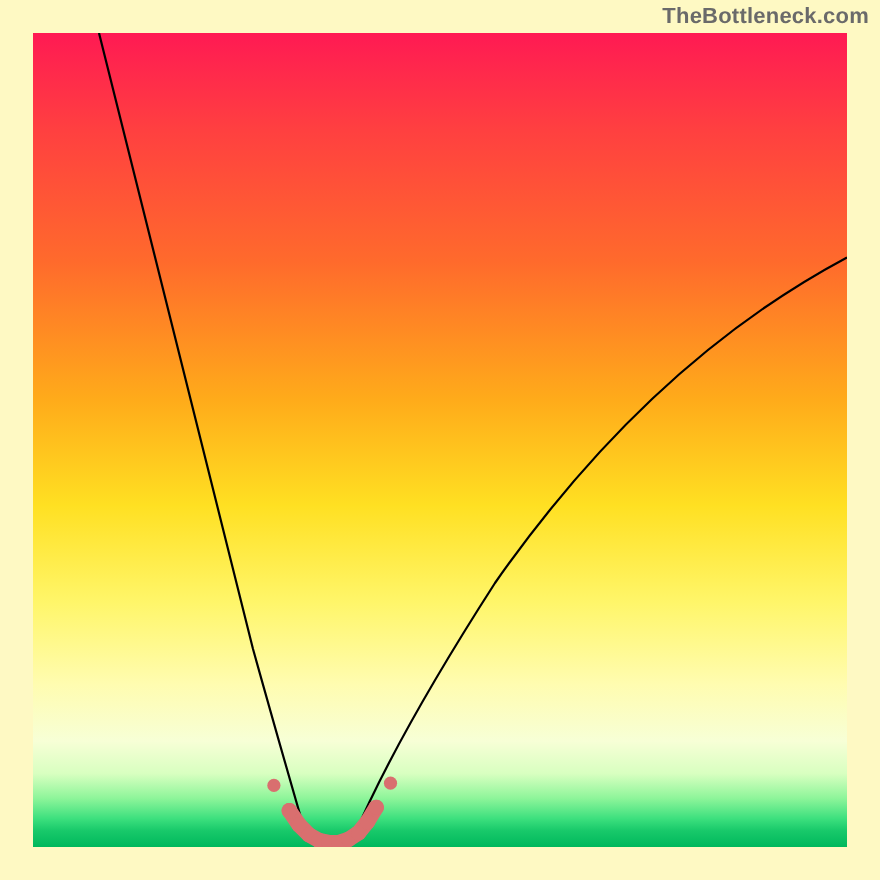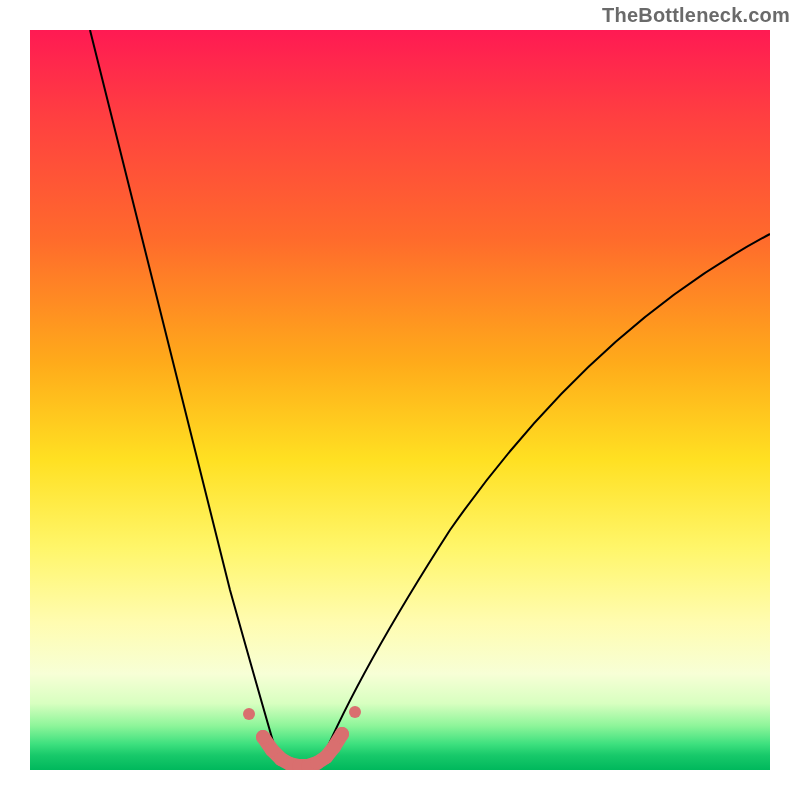--- a/index.html
+++ b/index.html
@@ -10,21 +10,21 @@
     background: #000;
     overflow: hidden;
     font-family: Arial, Helvetica, sans-serif;
   }
   .frame {
     position: absolute;
     left: 0;
     top: 0;
     width: 800px;
     height: 800px;
-    background: #ffffff;
+    background: #fef9c3;
   }
   .plot {
     position: absolute;
     left: 30px;
     top: 30px;
     width: 740px;
     height: 740px;
     overflow: hidden;
   }
   .gradient-bg {

